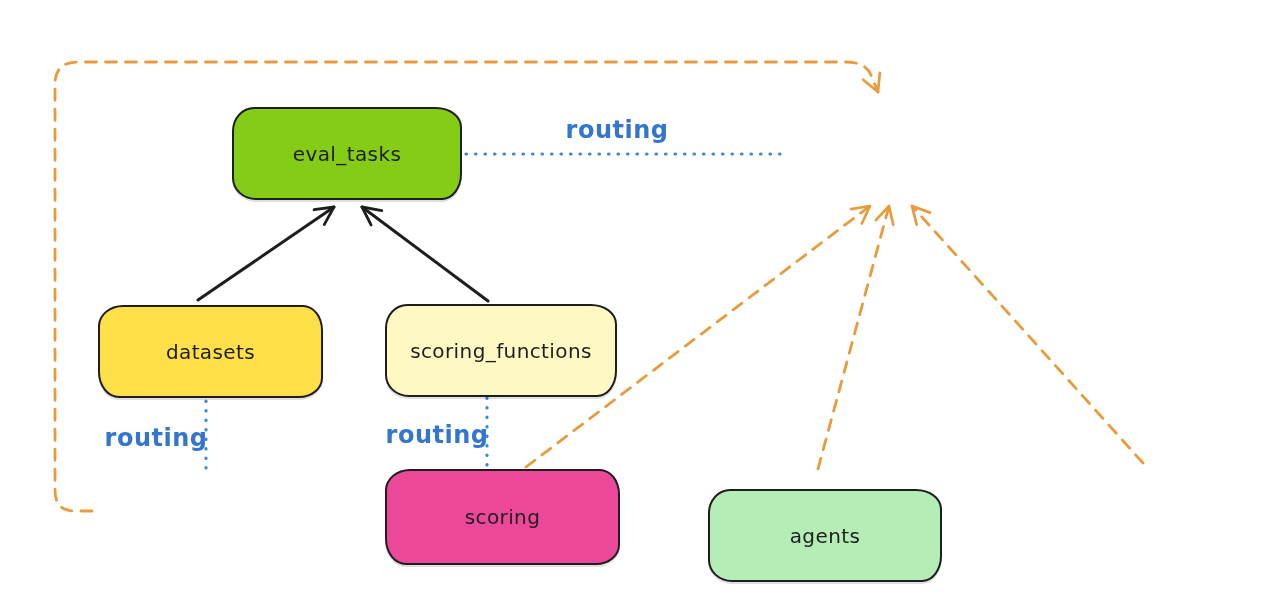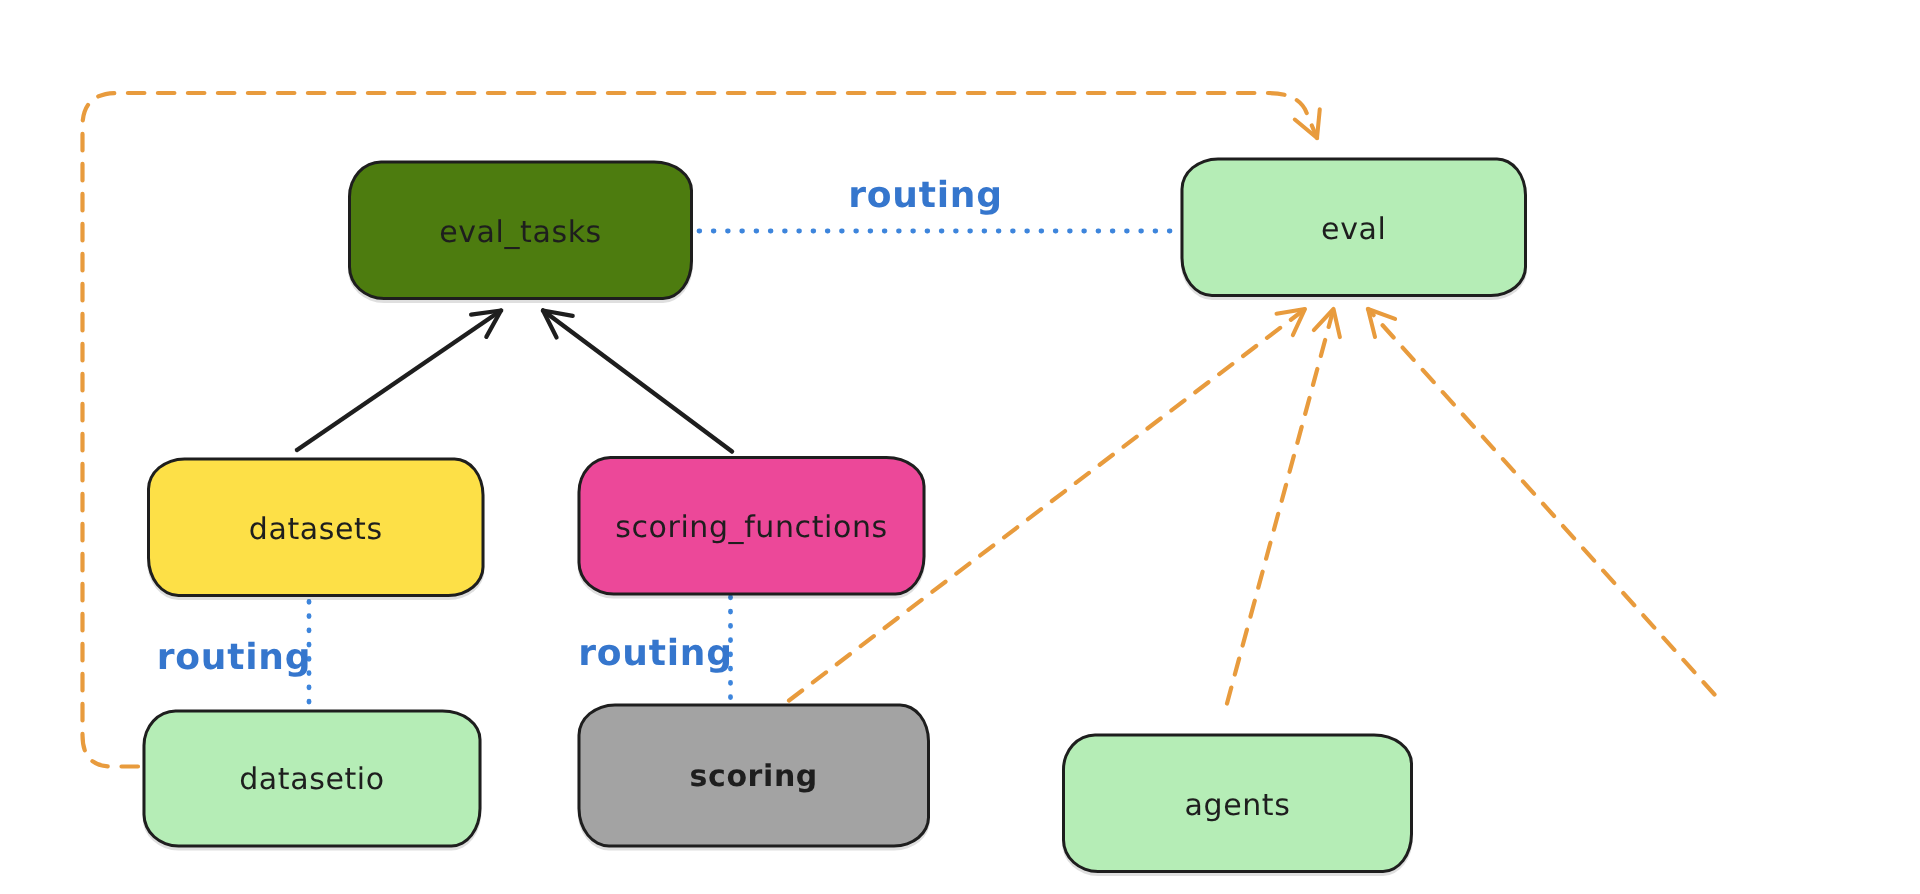--- a/index.html
+++ b/index.html
@@ -78,36 +78,30 @@
     <path d="M466,154 L784,154" fill="none" stroke="#3d85dc" stroke-width="3.2" stroke-linecap="round" stroke-dasharray="0.5 9"></path>
     <path d="M206,401 L206,470" fill="none" stroke="#3d85dc" stroke-width="3.2" stroke-linecap="round" stroke-dasharray="0.5 9"></path>
     <path d="M487,398 L487,466" fill="none" stroke="#3d85dc" stroke-width="3.2" stroke-linecap="round" stroke-dasharray="0.5 9"></path>
 
     <path d="M92,511 L74,511 Q55,511 55,490 L55,84 Q55,62 78,62 L845,62 Q866,62 871,75 L878,92" fill="none" stroke="#e89b3d" stroke-width="2.8" stroke-linecap="round" stroke-dasharray="11 9" marker-end="url(#ah-orange)"></path>
     <path d="M526,467 L870,206" fill="none" stroke="#e89b3d" stroke-width="2.8" stroke-linecap="round" stroke-dasharray="11 9" marker-end="url(#ah-orange)"></path>
     <path d="M818,469 L889,206" fill="none" stroke="#e89b3d" stroke-width="2.8" stroke-linecap="round" stroke-dasharray="11 9" marker-end="url(#ah-orange)"></path>
     <path d="M1143,463 L912,206" fill="none" stroke="#e89b3d" stroke-width="2.8" stroke-linecap="round" stroke-dasharray="11 9" marker-end="url(#ah-orange)"></path>
   </svg>
 
-  <div id="n-eval_tasks" class="node r1" style="background: #4d7c0f;">
+  <div id="n-eval_tasks" class="node r1" style="background: #84cc16;">
     <span class="node-label">eval_tasks</span>
-  </div>
-  <div id="n-eval" class="node r2" style="background: rgb(181, 237, 182);">
-    <span class="node-label">eval</span>
   </div>
   <div id="n-datasets" class="node r2" style="background: #fde047;">
     <span class="node-label">datasets</span>
   </div>
-  <div id="n-scoring_functions" class="node r1" style="background: #ec4899;">
+  <div id="n-scoring_functions" class="node r1" style="background: #fef9c3;">
     <span class="node-label">scoring_functions</span>
   </div>
-  <div id="n-datasetio" class="node r1" style="background: rgb(181, 237, 182);">
-    <span class="node-label">datasetio</span>
-  </div>
-  <div id="n-scoring" class="node r2" style="background: #a3a3a3; font-weight: bold;">
+  <div id="n-scoring" class="node r2" style="background: #ec4899;">
     <span class="node-label">scoring</span>
   </div>
   <div id="n-agents" class="node r1" style="background: rgb(181, 237, 182);">
     <span class="node-label">agents</span>
   </div>
 
   <div id="lbl-routing-top" class="edge-label" style="color:#3576cd">routing</div>
   <div id="lbl-routing-left" class="edge-label" style="color:#3576cd">routing</div>
   <div id="lbl-routing-mid" class="edge-label" style="color:#3576cd">routing</div>
 

